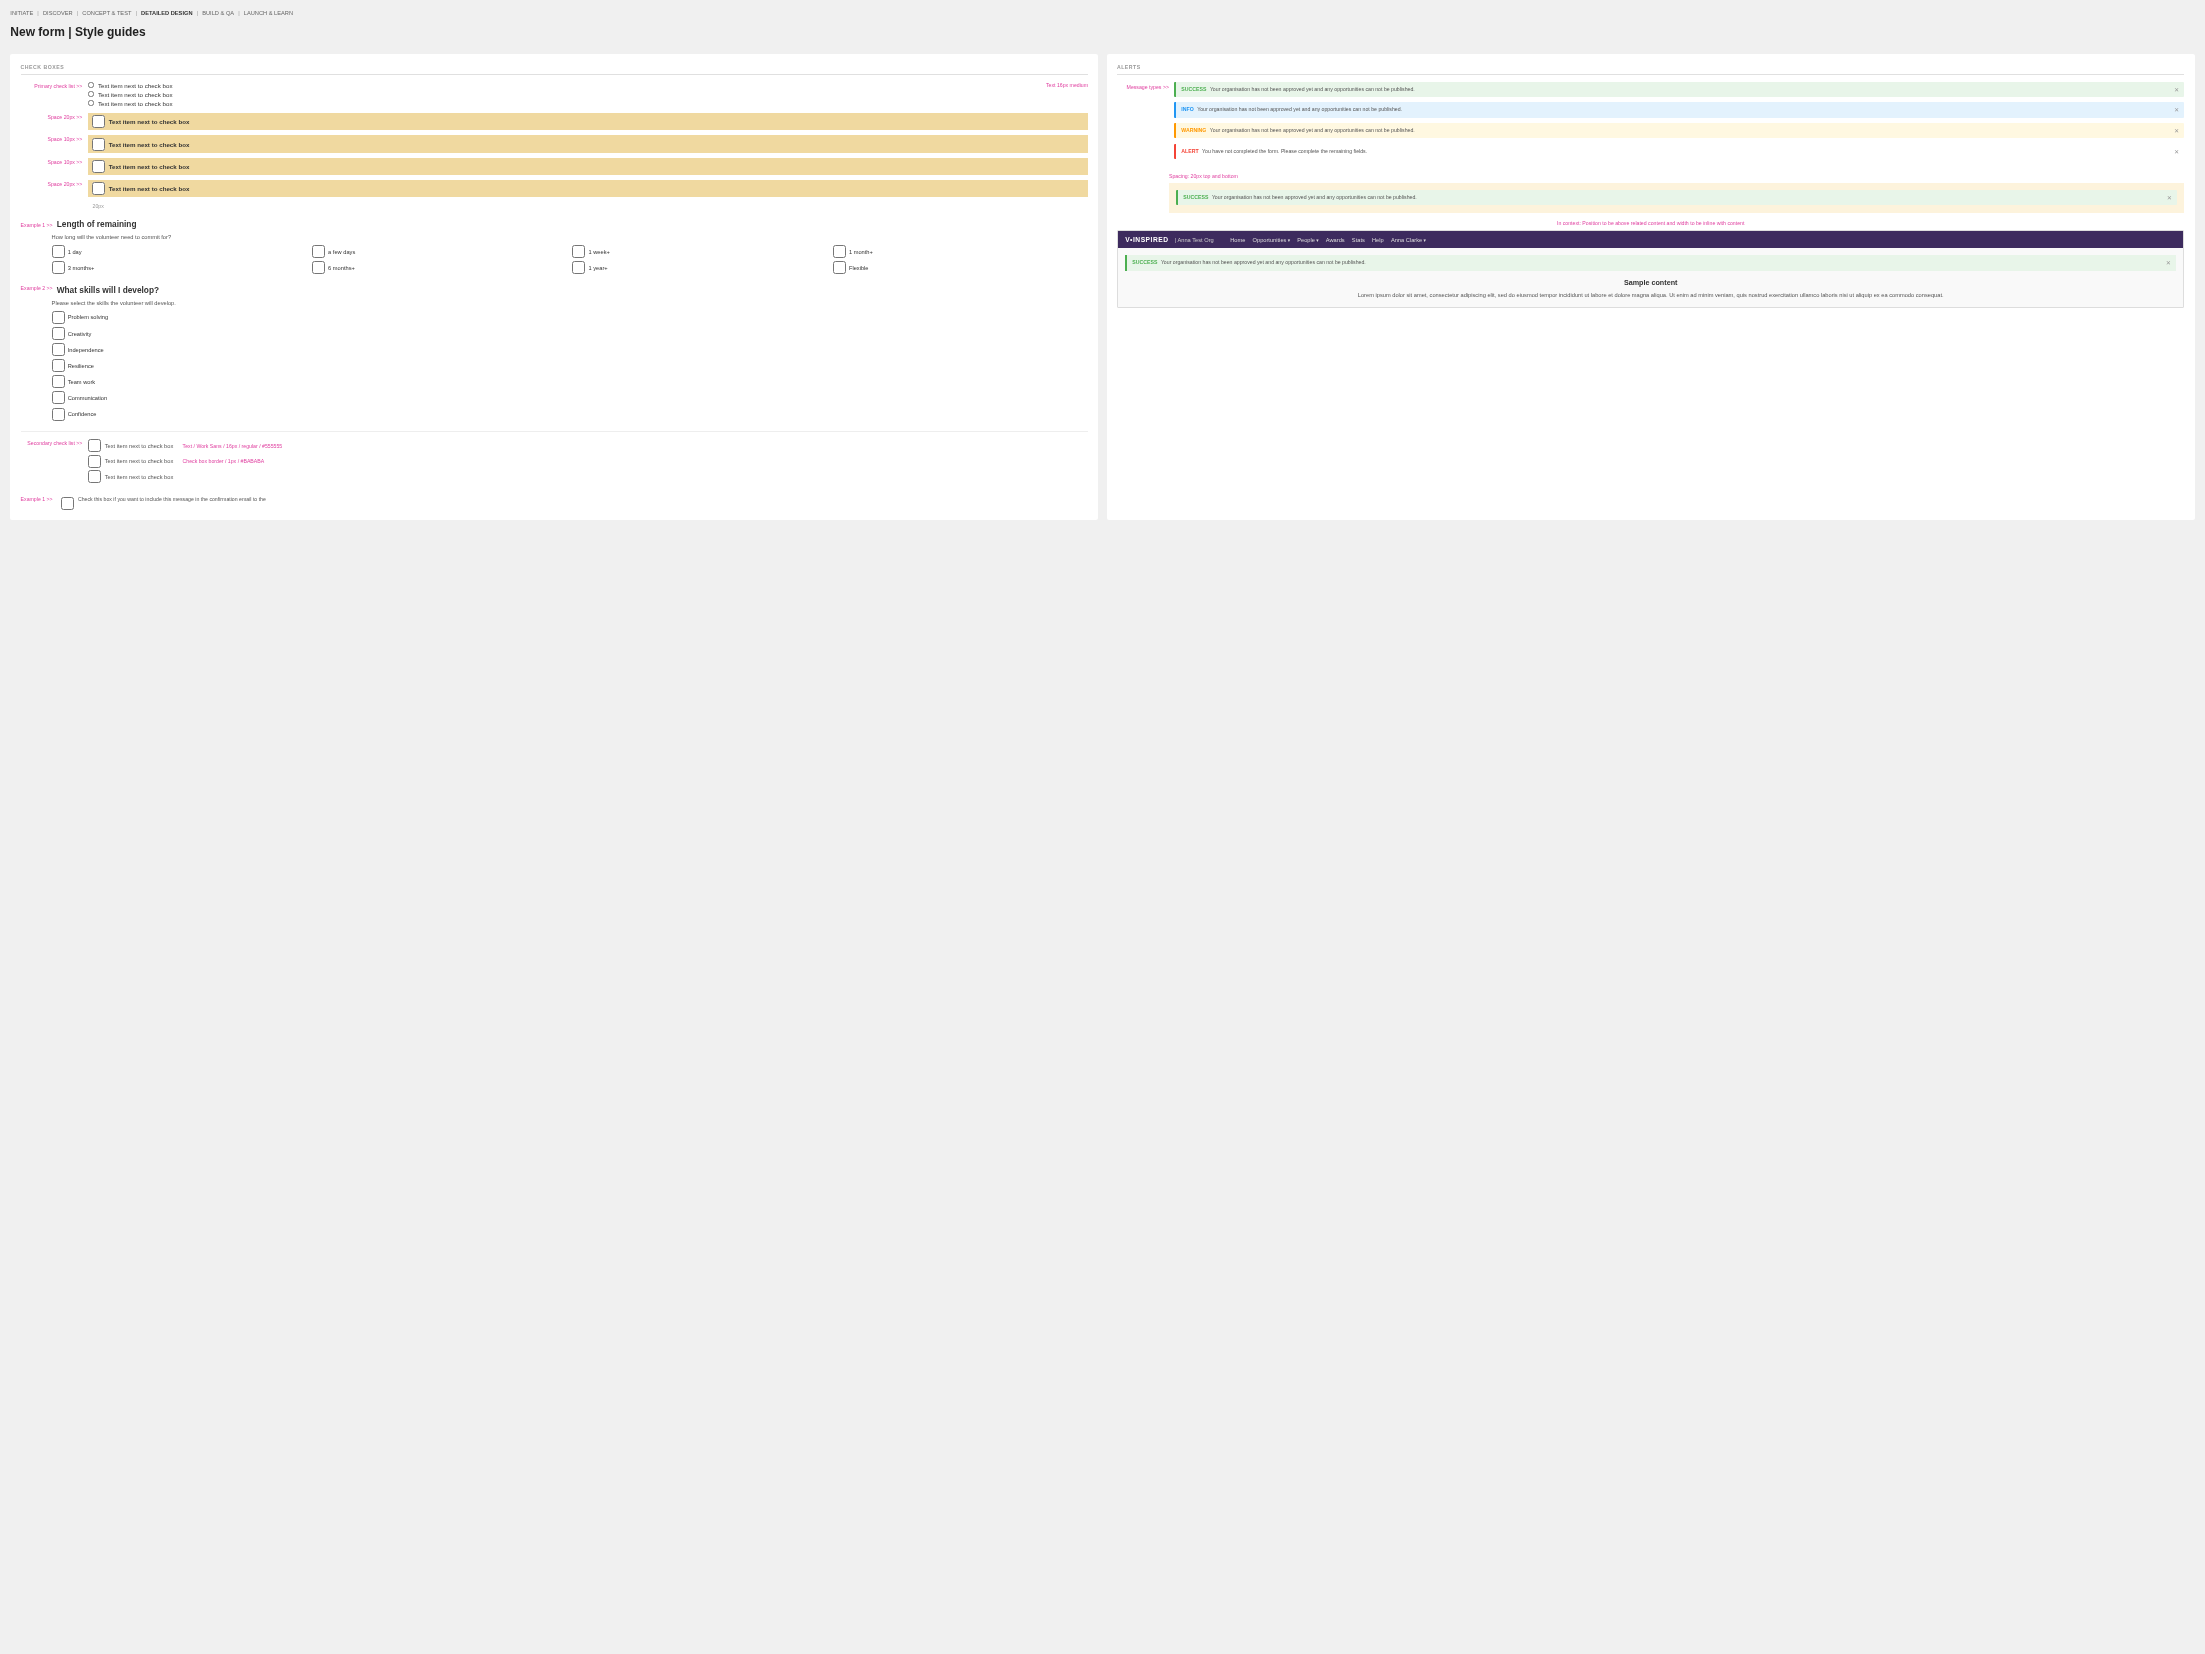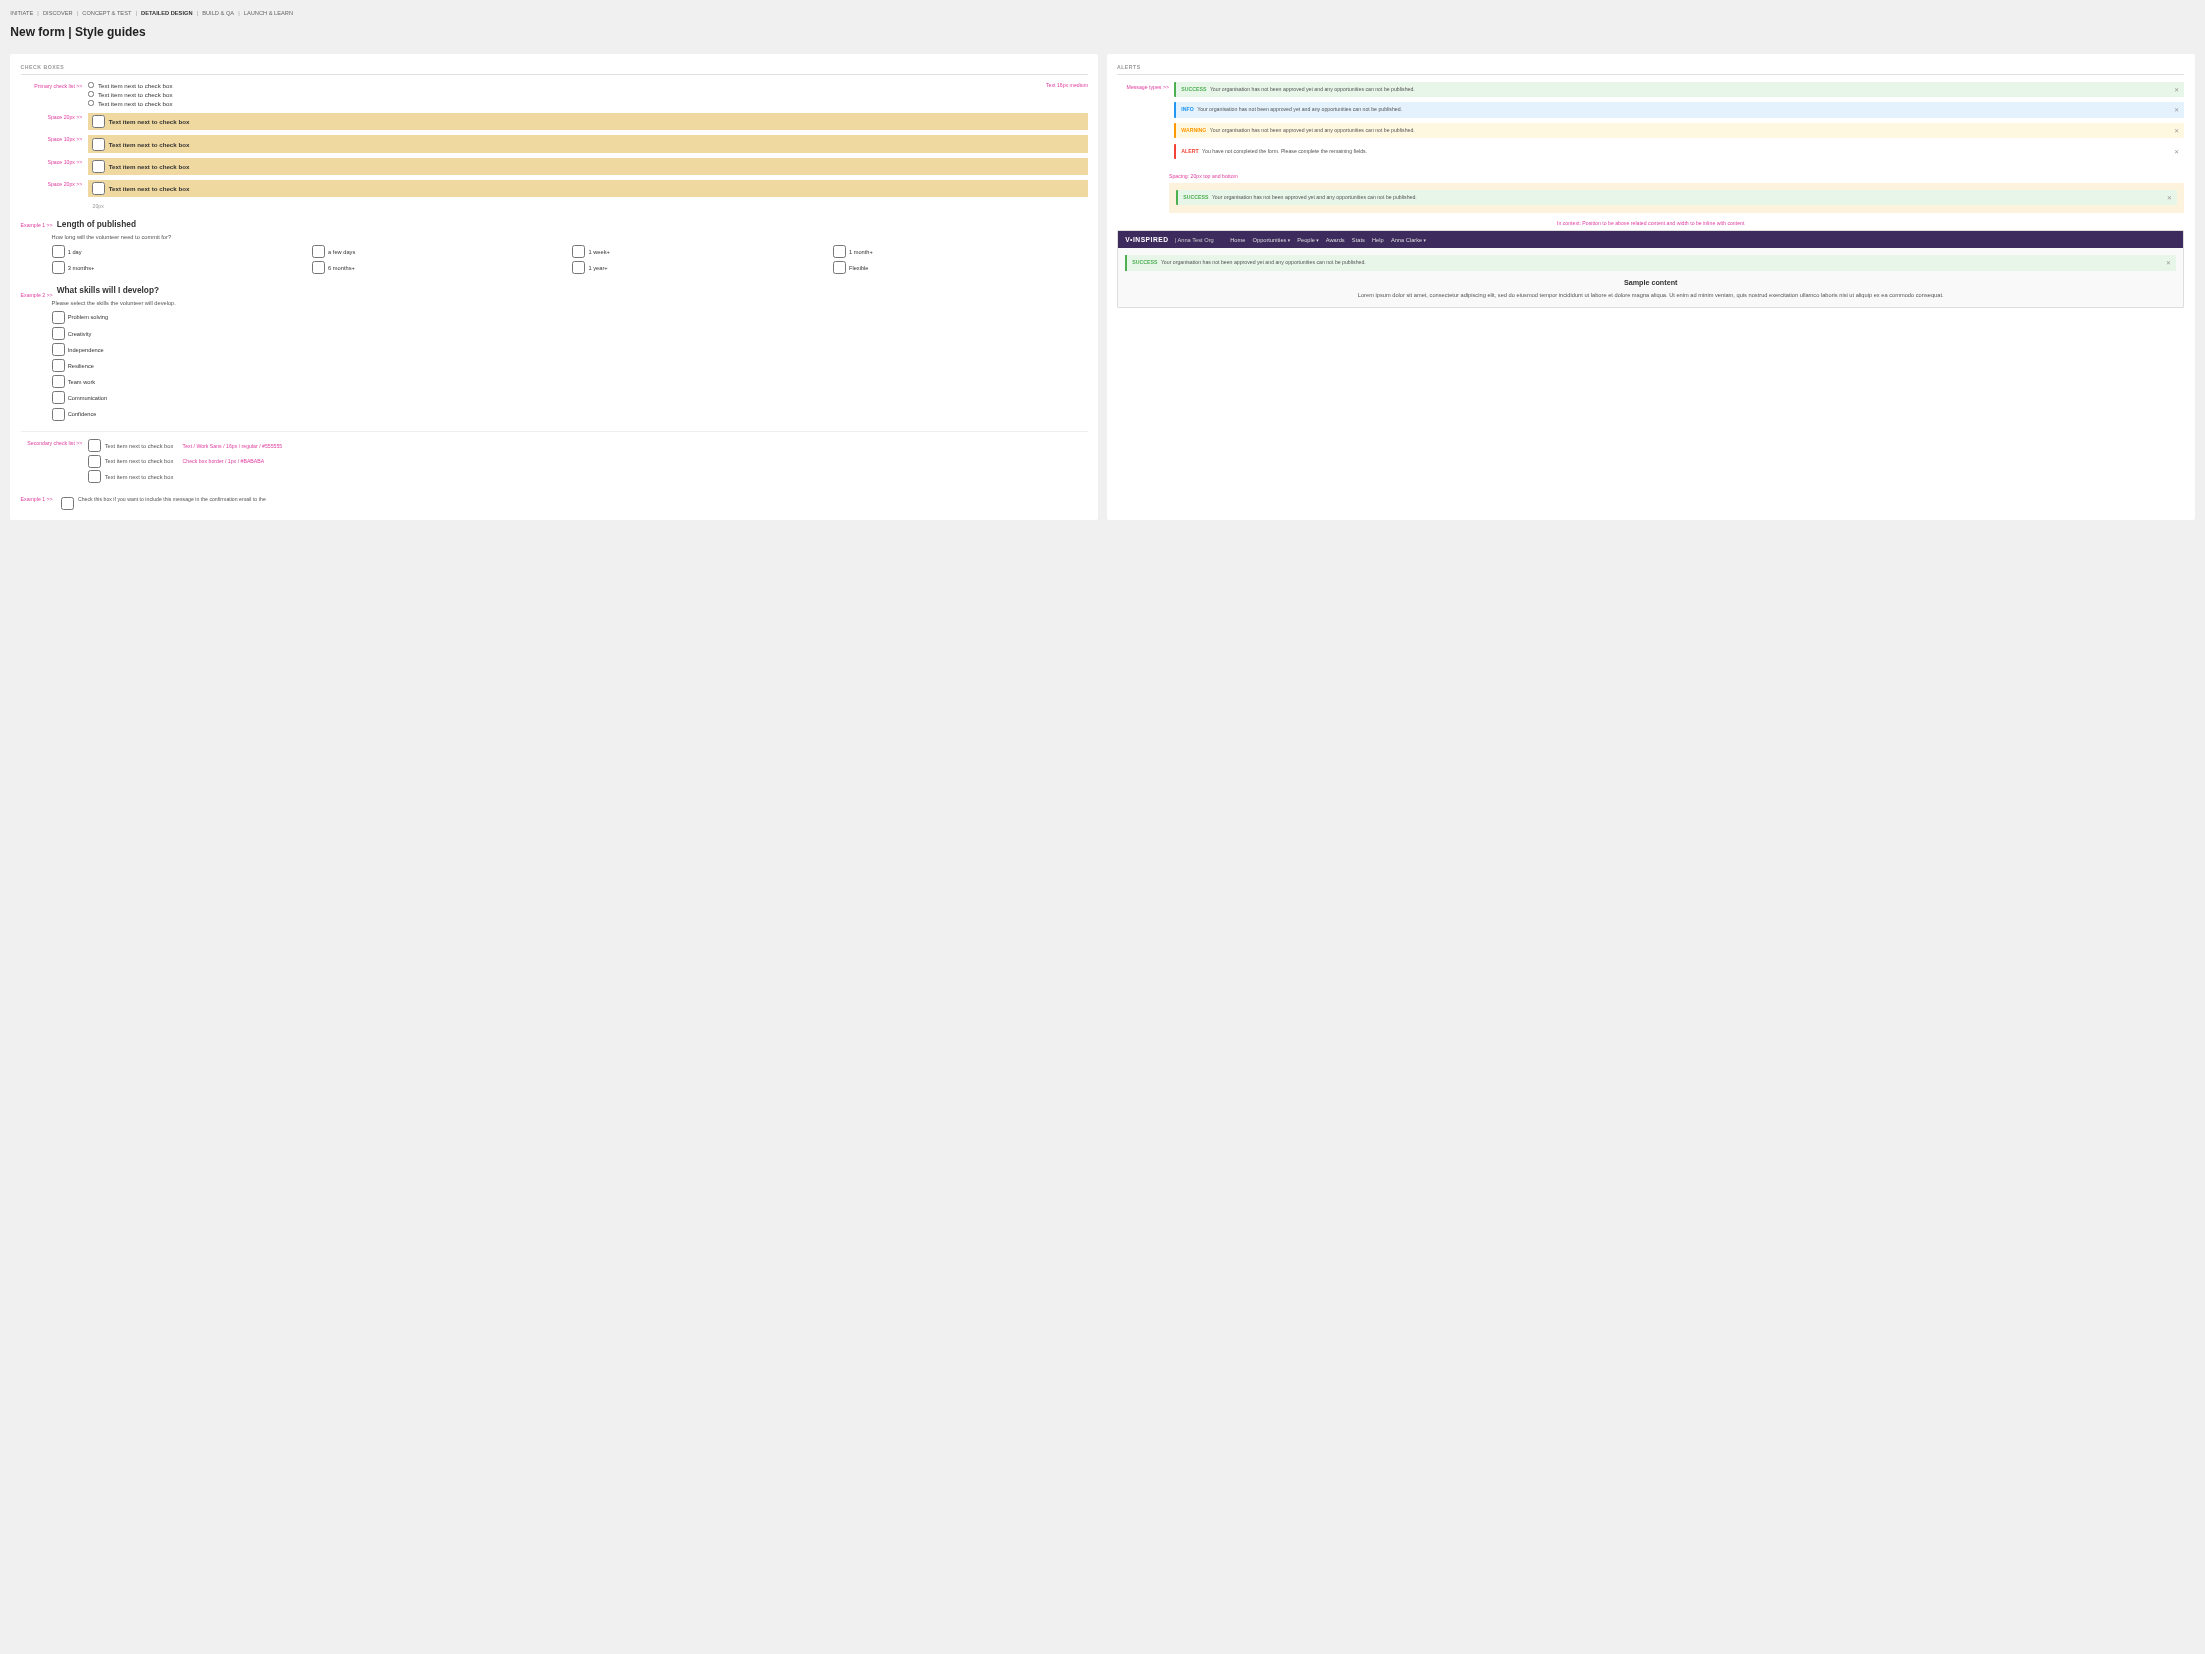--- a/index.html
+++ b/index.html
@@ -356,21 +356,21 @@
             <span>Text item next to check box</span>
           </div>
         </div>
       </div>
       <div class="spacing-annotation" style="text-align:left; margin-left:72px;">20px</div>
     </div>
 
     <div class="example-section">
       <div style="display:flex; align-items:baseline; margin-bottom:2.1px;">
         <span class="example-label">Example 1 &gt;&gt;</span>
-        <span class="example-title">Length of published</span>
+        <span class="example-title">Length of remaining</span>
       </div>
       <div class="example-subtitle" style="margin-left:31px;">How long will the volunteer need to commit for?</div>
       <div class="checkbox-grid" style="margin-left:31px; margin-top:4.1px;">
         <div class="checkbox-grid-item">
           <input type="checkbox" style="">
           <span>1 day</span>
         </div>
         <div class="checkbox-grid-item">
           <input type="checkbox" style="">
           <span>a few days</span>
@@ -396,21 +396,21 @@
           <span>1 year+</span>
         </div>
         <div class="checkbox-grid-item">
           <input type="checkbox" style="">
           <span>Flexible</span>
         </div>
       </div>
     </div>
 
     <div class="example-section">
-      <div style="display:flex; align-items:flex-end; margin-bottom:2.1px;">
+      <div style="display:flex; align-items:flex-start; margin-bottom:2.1px;">
         <span class="example-label">Example 2 &gt;&gt;</span>
         <span class="example-title">What skills will I develop?</span>
       </div>
       <div class="example-subtitle" style="margin-left:31px;">Please select the skills the volunteer will develop.</div>
       <div class="checkbox-list" style="margin-left:31px; margin-top:4.1px;">
         <div class="checkbox-grid-item">
           <input type="checkbox" style="">
           <span>Problem solving</span>
         </div>
         <div class="checkbox-grid-item">

